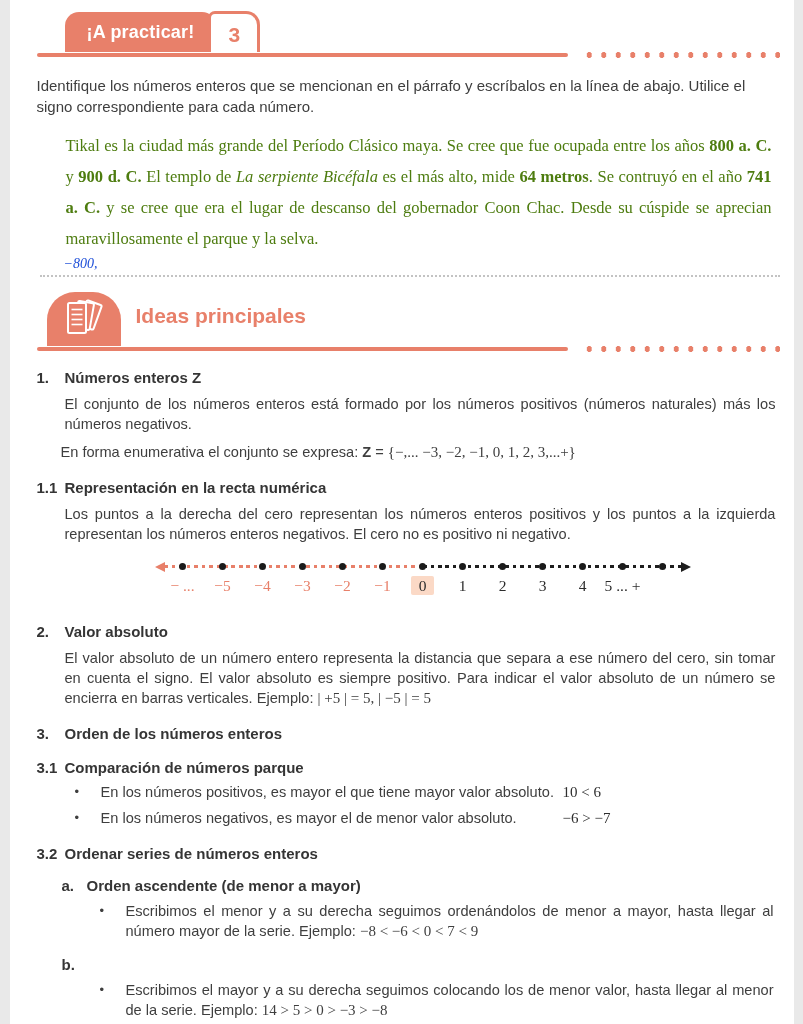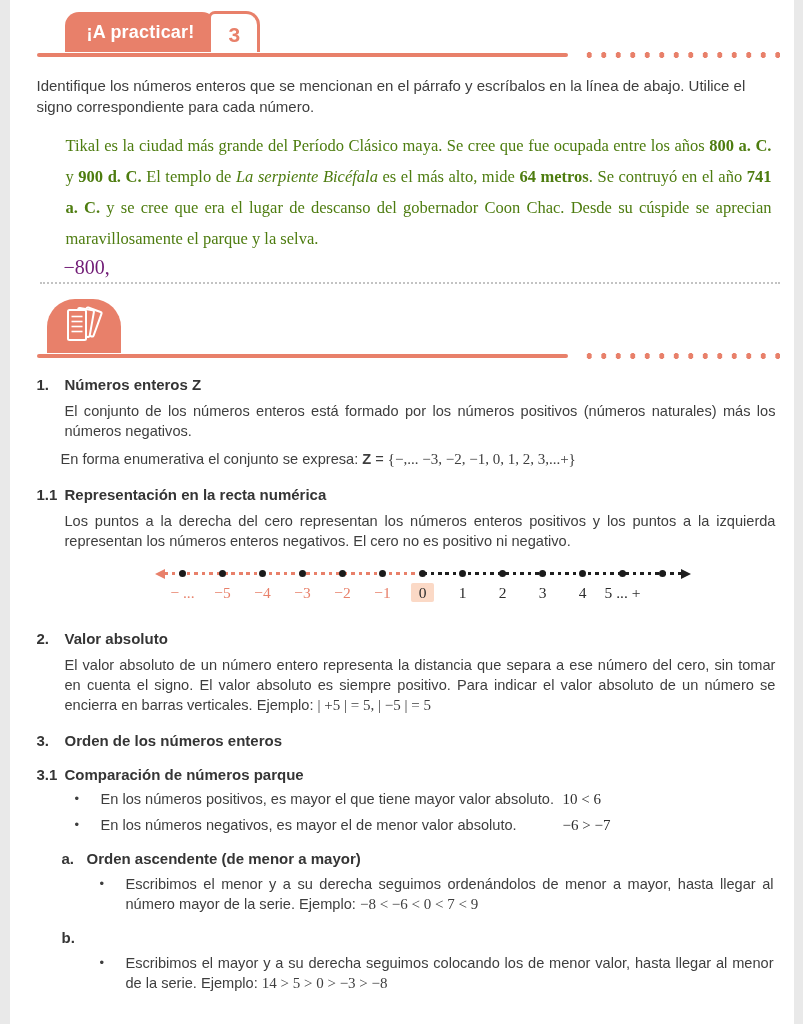--- a/index.html
+++ b/index.html
@@ -38,22 +38,22 @@
   .instructions{margin-top:17px;font-size:15px;line-height:21px;color:var(--ink);}
   .passage{
     margin:13px 8px 0 29px;font-family:"Liberation Serif",serif;
     font-size:16.5px;line-height:31px;color:#4d7c0f;text-align:justify;
   }
   .passage .b{font-weight:bold;}
   .passage .i{font-style:italic;}
   .answer-line{
     margin:2px 0 0 3px;padding:0 0 3px 24px;
     border-bottom:2px dotted #c3c3c3;
-    font-family:"Liberation Serif",serif;
-    font-size:20px;color:#701a75;
+    font-family:"Liberation Serif",serif;font-style:italic;
+    font-size:14px;color:#1d4ed8;
   }
 
   
   .ideas-head{display:flex;align-items:center;margin-top:15px;}
   .ideas-icon{
     width:74px;height:54px;background:var(--coral);border-radius:28px 28px 0 0;
     margin-left:10px;display:flex;align-items:center;justify-content:center;
   }
   .ideas-title{color:var(--coral);font-size:21px;font-weight:bold;margin-left:15px;margin-bottom:6px;}
 
@@ -124,20 +124,21 @@
           <rect x="7" y="4" width="18" height="30" rx="1.5"></rect>
         </g>
         <g stroke="#fff" stroke-width="1.6">
           <line x1="10.5" y1="10.5" x2="21.5" y2="10.5"></line>
           <line x1="10.5" y1="15.5" x2="21.5" y2="15.5"></line>
           <line x1="10.5" y1="20.5" x2="21.5" y2="20.5"></line>
           <line x1="10.5" y1="25.5" x2="21.5" y2="25.5"></line>
         </g>
       </svg>
     </div>
+    <div class="ideas-title">Ideas principales</div>
   </div>
   <div class="rule-row">
     <div class="rule"></div>
     <div class="dot-tail"></div>
   </div>
 
   <div class="h">
     <span class="num">1.</span>
     <span>Números enteros Z</span>
   </div>
@@ -230,20 +231,24 @@
     <span class="bdot">•</span>
     <span>En los números positivos, es mayor el que tiene mayor valor absoluto.</span>
     <span class="bex">10 &lt; 6</span>
   </div>
   <div class="brow">
     <span class="bdot">•</span>
     <span>En los números negativos, es mayor el de menor valor absoluto.</span>
     <span class="bex">−6 &gt; −7</span>
   </div>
 
+  <div class="h">
+    <span class="num">3.2</span>
+    <span>Ordenar series de números enteros</span>
+  </div>
 
   <div class="h h-sub">
     <span class="num">a.</span>
     <span>Orden ascendente (de menor a mayor)</span>
   </div>
   <div class="bp">
     <span class="bdot">•</span>
     <span class="btext"><span>Escribimos el menor y a su derecha seguimos ordenándolos de menor a mayor, hasta llegar al número mayor de la serie. Ejemplo: </span><span class="m">−8 &lt; −6 &lt; 0 &lt; 7 &lt; 9</span></span>
   </div>
 

